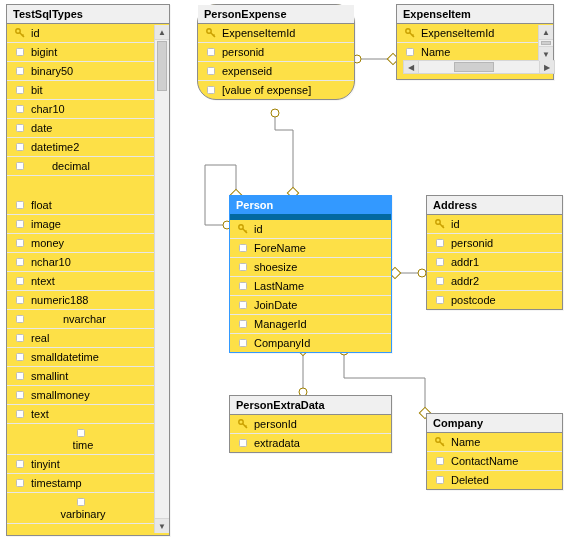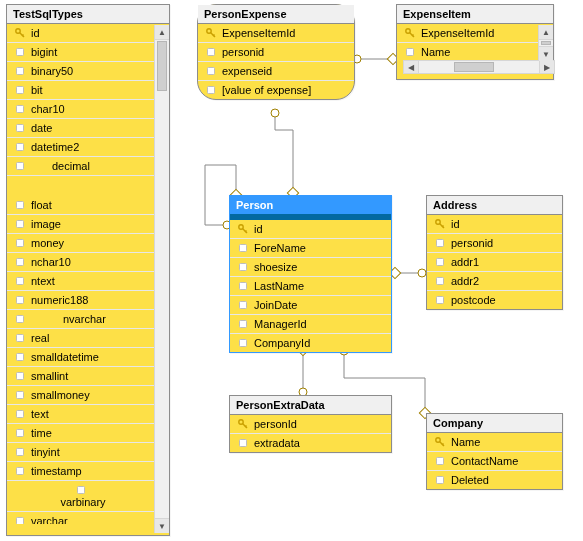--- a/index.html
+++ b/index.html
@@ -320,21 +320,21 @@
           <span class="label">smallmoney</span>
         </div>
         <div class="row" style="padding-right: 16px;">
           <span class="iconcell col-icon">
             <svg width="12" height="12" viewBox="0 0 12 12">
               <rect x="2.5" y="2.5" width="7" height="7" rx="1" fill="#fff" stroke="#bdbdbd" stroke-width="1"></rect>
             </svg>
           </span>
           <span class="label">text</span>
         </div>
-        <div class="row" style="padding-right: 16px;">
+        <div class="row" style="padding-right: 16px; flex-direction: column;">
           <span class="iconcell col-icon">
             <svg width="12" height="12" viewBox="0 0 12 12">
               <rect x="2.5" y="2.5" width="7" height="7" rx="1" fill="#fff" stroke="#bdbdbd" stroke-width="1"></rect>
             </svg>
           </span>
           <span class="label">time</span>
         </div>
         <div class="row" style="padding-right: 16px;">
           <span class="iconcell col-icon">
             <svg width="12" height="12" viewBox="0 0 12 12">

